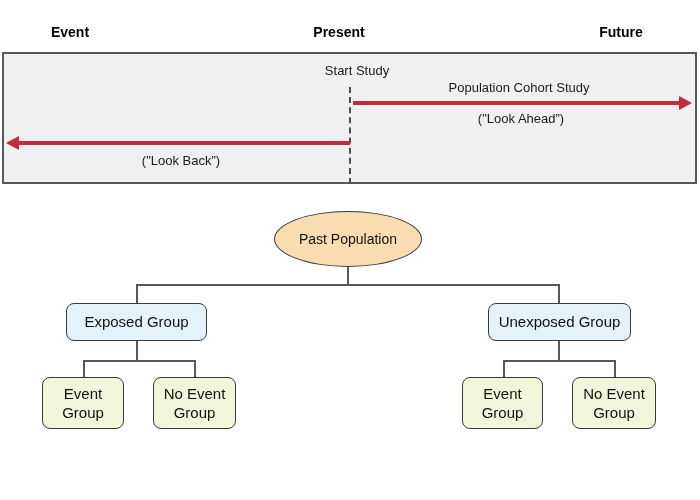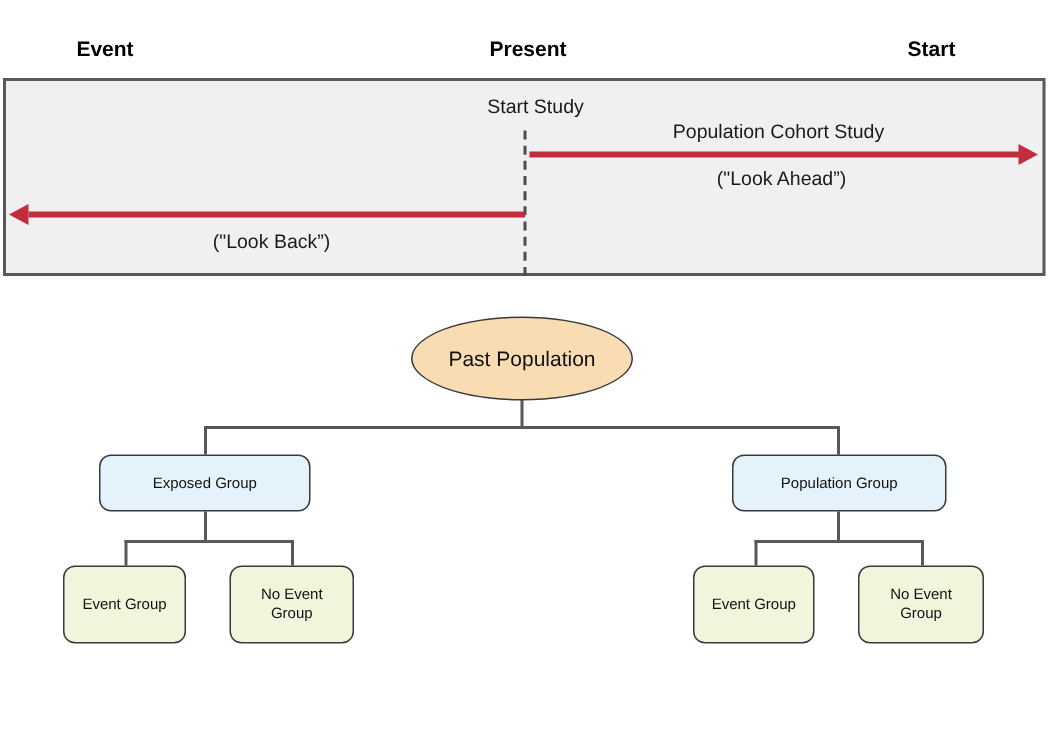--- a/index.html
+++ b/index.html
@@ -40,40 +40,40 @@
     border-bottom: 7px solid transparent;
     border-right: 13px solid #c22d3d;
   }
 
   
   .conn { background: #58585a; }
   .node {
     box-sizing: border-box;
     display: flex; align-items: center; justify-content: center;
     text-align: center;
-    font-size: 10px; line-height: 1.3; color: #111;
+    font-size: 15px; line-height: 1.3; color: #111;
     border: 1.5px solid #3a3a3c;
   }
   .ellipse {
     left: 274px; top: 211px; width: 148px; height: 56px;
     background: #fadcb2;
     border-radius: 50%;
     font-size: 14px;
   }
   .blue-box { background: #e4f2fb; border-radius: 8px; height: 38px; }
   .yellow-box { background: #f1f5db; border-radius: 8px; height: 52px; padding: 2px 6px; }
 </style>
 </head>
 <body>
 
 <div class="canvas">
 
   <div class="abs txt hdr" style="left:40px; top:24px; width:60px;">Event</div>
-  <div class="abs txt hdr" style="left:312px; top:24px; width:80px;">Present</div>
-  <div class="abs txt hdr" style="left:585px; top:24px; width:72px;">Start</div>
+  <div class="abs txt hdr" style="left:299px; top:24px; width:80px;">Present</div>
+  <div class="abs txt hdr" style="left:585px; top:24px; width:72px;">Future</div>
 
   <div class="abs panel"></div>
 
   <div class="abs txt" style="left:307px; top:63px; width:100px;">Start Study</div>
 
   <div class="abs dashed-line"></div>
 
   <div class="abs txt" style="left:399px; top:80px; width:240px;">Population Cohort Study</div>
   <div class="abs arrow-line" style="left:353px; top:101px; width:327px;"></div>
   <div class="abs arrowhead-right" style="left:679px; top:96px;"></div>
@@ -100,21 +100,21 @@
 
   <div class="abs node ellipse">
     <span>Past Population</span>
   </div>
 
   <div class="abs node blue-box" style="left:66px; top:303px; width:141px;">
     <span>Exposed Group</span>
   </div>
 
   <div class="abs node blue-box" style="left:488px; top:303px; width:143px;">
-    <span>Population Group</span>
+    <span>Unexposed Group</span>
   </div>
 
   <div class="abs node yellow-box" style="left:42px; top:377px; width:82px;">
     <span style="white-space:normal;">Event Group</span>
   </div>
 
   <div class="abs node yellow-box" style="left:153px; top:377px; width:83px;">
     <span style="white-space:normal;">No Event Group</span>
   </div>
 

